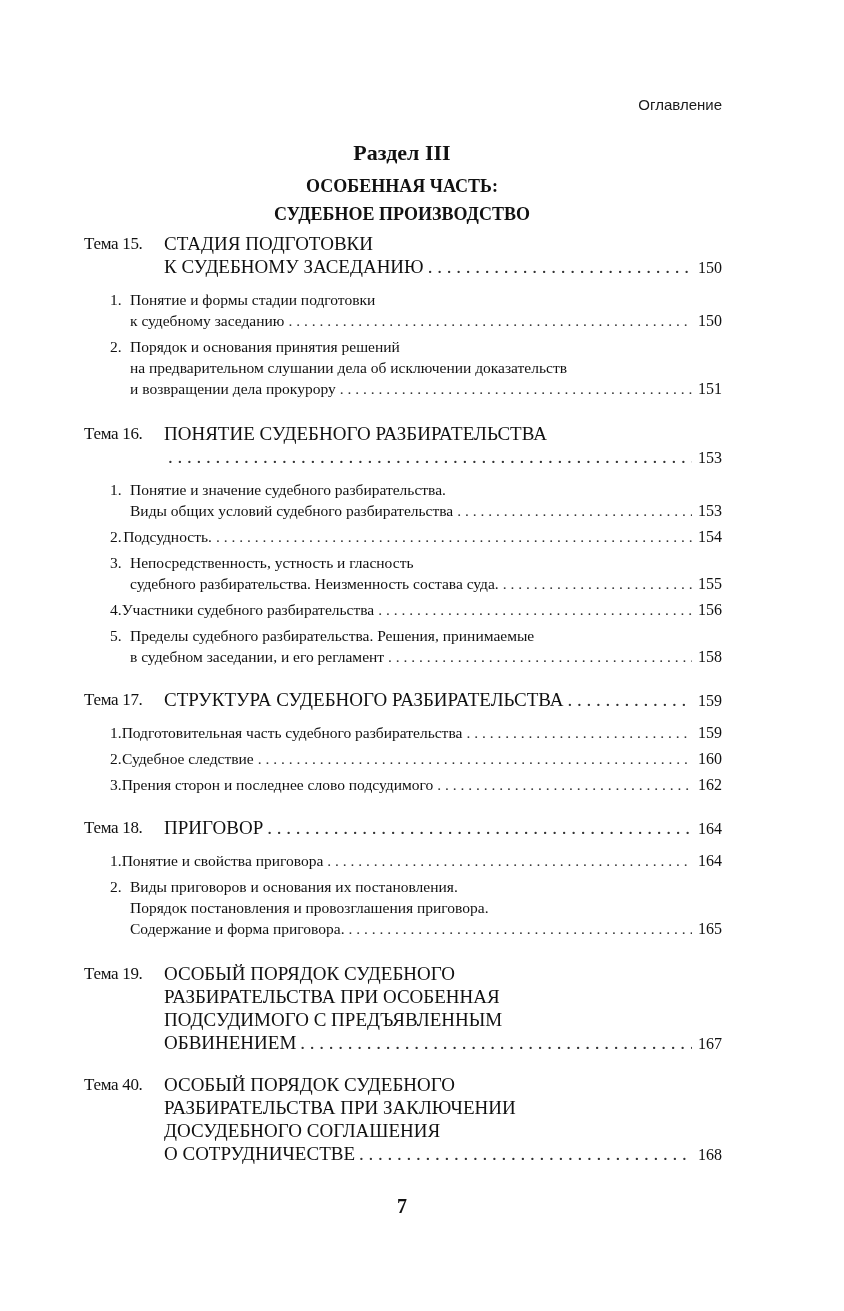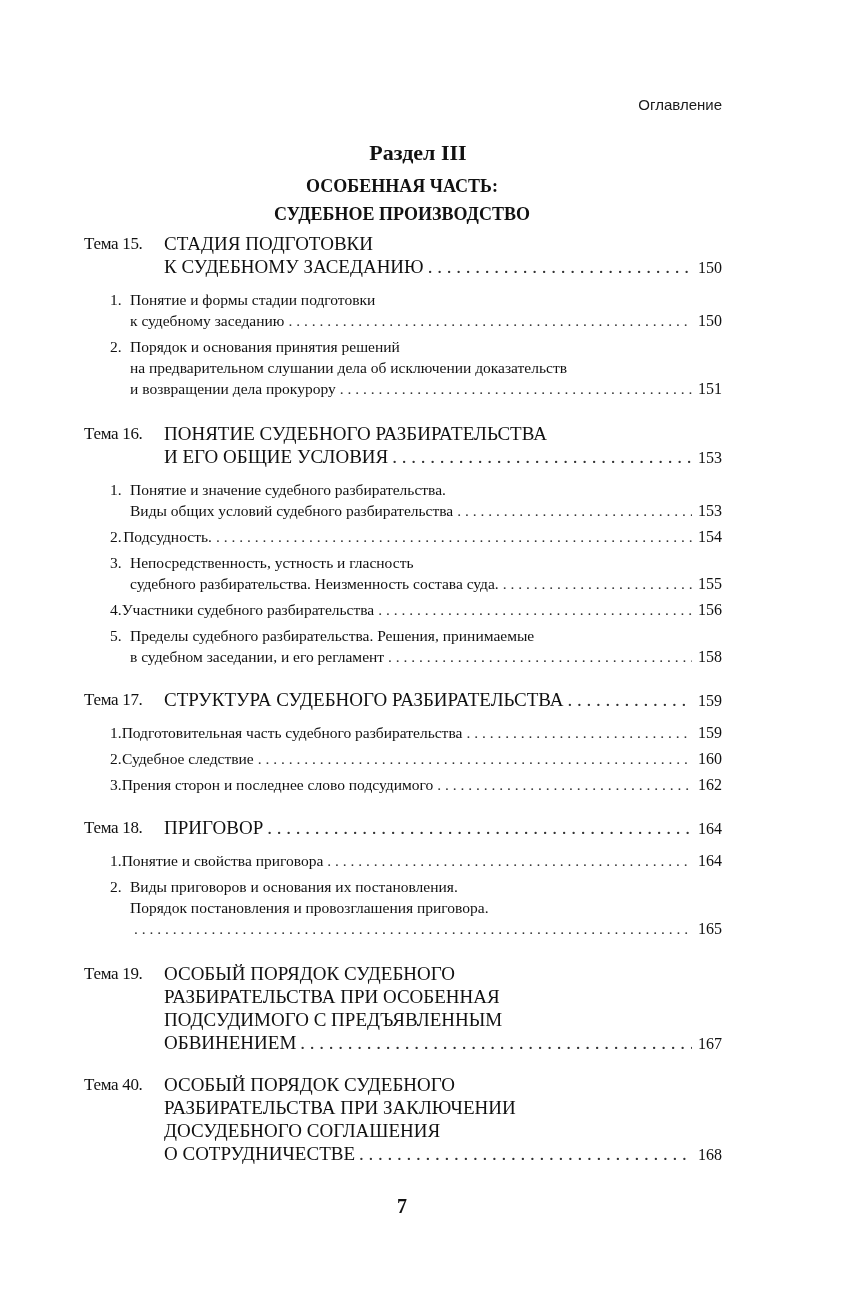--- a/index.html
+++ b/index.html
@@ -4,21 +4,21 @@
 <style>
   html, body { margin: 0; padding: 0; background: #ffffff; }
   body { width: 844px; height: 1311px; position: relative; overflow: hidden; color: #111; }
   .page { position: absolute; left: 0; top: 0; width: 844px; height: 981px; }
   .running-head {
     position: absolute; right: 122px; top: 96px;
     font-family: "Liberation Sans", sans-serif; font-size: 15px; color: #1a1a1a;
   }
   .section-title {
     position: absolute; left: 0; width: 804px; top: 140px; text-align: center;
-    font-family: "Liberation Serif", serif; font-weight: bold; font-size: 22px; margin-left: 16px;
+    font-family: "Liberation Serif", serif; font-weight: bold; font-size: 22px;
   }
   .part-title {
     position: absolute; left: 0; width: 804px; top: 172px; text-align: center;
     font-family: "Liberation Serif", serif; font-weight: bold; font-size: 18px; line-height: 28px;
   }
   .toc { position: absolute; left: 84px; top: 232px; width: 638px;
     font-family: "Liberation Serif", serif; color: #111; }
   .topic { position: relative; font-size: 19px; line-height: 23px; }
   .topic .label { position: absolute; left: 0; top: 0; font-size: 17px; letter-spacing: -0.3px; }
   .topic .lines { margin-left: 80px; }
@@ -89,21 +89,20 @@
         </div>
       </div>
       <div style="height: 18px;"></div>
       <div class="topic">
         <span class="label">Тема 16.</span>
         <div class="lines">
           <div class="line">
             <span class="txt">ПОНЯТИЕ СУДЕБНОГО РАЗБИРАТЕЛЬСТВА</span>
           </div>
           <div class="line">
-            <span class="txt">И ЕГО ОБЩИЕ УСЛОВИЯ</span>
             <span class="dots"></span>
             <span class="pg">153</span>
           </div>
         </div>
         <div class="subs">
           <div class="sub">
             <div class="line">
               <span class="num">1.</span>
               <span class="txt">Понятие и значение судебного разбирательства.</span>
             </div>
@@ -211,20 +210,21 @@
           </div>
           <div class="sub">
             <div class="line">
               <span class="num">2.</span>
               <span class="txt">Виды приговоров и основания их постановления.</span>
             </div>
             <div class="line cont">
               <span class="txt">Порядок постановления и провозглашения приговора.</span>
             </div>
             <div class="line cont">
+              <span class="txt">Содержание и форма приговора.</span>
               <span class="dots"></span>
               <span class="pg">165</span>
             </div>
           </div>
         </div>
       </div>
       <div style="height: 18px;"></div>
       <div class="topic">
         <span class="label">Тема 19.</span>
         <div class="lines">

